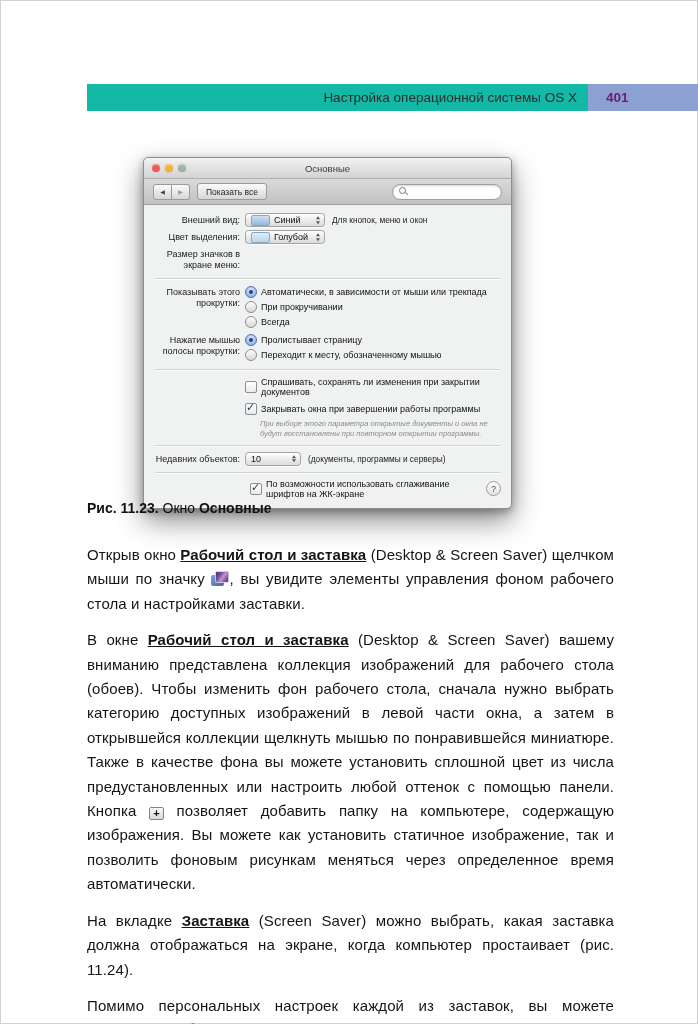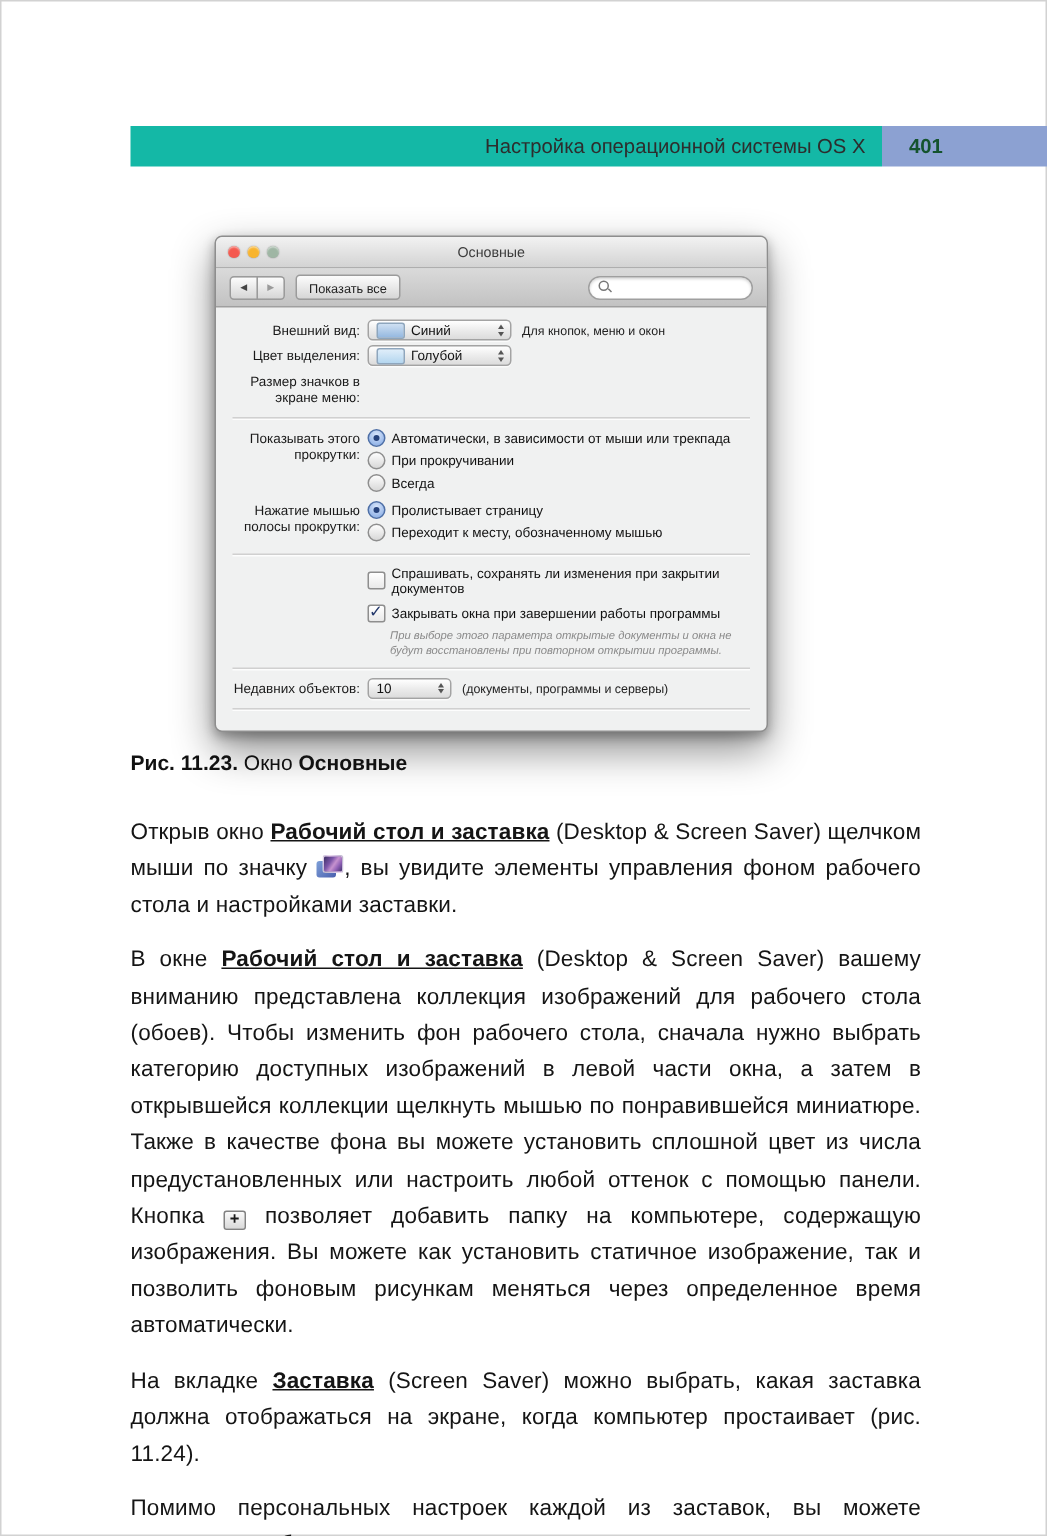--- a/index.html
+++ b/index.html
@@ -6,21 +6,21 @@
   body{
     width:698px;height:1024px;position:relative;background:#ffffff;
     font-family:"Liberation Sans",sans-serif;overflow:hidden;
     box-shadow:inset 0 0 0 1px #d2d2d2;
   }
   
   .pageheader{position:absolute;left:87px;top:84px;right:0;height:27px;display:flex;}
   .header-strip{flex:1;background:#14b8a6;display:flex;align-items:center;justify-content:flex-end;padding-right:11px;}
   .header-title{font-size:13.5px;color:#2d2d2d;}
   .pagenum-box{width:110px;background:#8ca1d2;display:flex;align-items:center;}
-  .pagenum-box span{font-size:13.5px;font-weight:bold;color:#14532d;padding-left:18px;}
+  .pagenum-box span{font-size:13.5px;font-weight:bold;color:#701a75;padding-left:18px;}
 
   
   .macwindow{
     position:absolute;left:143px;top:157px;width:367px;border-radius:5px;
     background:#f0f1f1;border:1px solid #8e8e8e;
     box-shadow:0 12px 28px rgba(0,0,0,.45),0 3px 8px rgba(0,0,0,.3);
     font-size:9px;color:#111;
   }
   .titlebar{height:20px;background:linear-gradient(#f2f2f2,#d3d3d3);border-bottom:1px solid #aeaeae;
     border-radius:5px 5px 0 0;position:relative;display:flex;align-items:center;justify-content:center;}
@@ -49,21 +49,21 @@
 
   .win-content{padding:5px 10px 8px;border-radius:0 0 5px 5px;}
   .prow{display:grid;grid-template-columns:86px 1fr;column-gap:5px;align-items:center;margin:3px 0;}
   .prow.top{align-items:start;}
   .plabel{text-align:right;color:#1a1a1a;line-height:1.25;padding-top:2px;}
   .pctrl{display:flex;align-items:center;}
   .pctrl.col{flex-direction:column;align-items:flex-start;}
   .popup{display:inline-flex;align-items:center;position:relative;height:14px;padding:0 16px 0 5px;
     background:linear-gradient(#ffffff,#ececec 50%,#dcdcdc);border:1px solid #a3a3a3;border-radius:3.5px;
     box-shadow:0 1px 0 rgba(255,255,255,.7);}
-  .popup.w80{width:96px;box-sizing:border-box;}
+  .popup.w80{width:80px;box-sizing:border-box;}
   .popup.w56{width:56px;box-sizing:border-box;}
   .pop-arrows{position:absolute;right:4px;top:50%;transform:translateY(-50%);display:flex;flex-direction:column;gap:1.5px;}
   .pop-arrows i{width:0;height:0;border-left:2.5px solid transparent;border-right:2.5px solid transparent;display:block;}
   .pop-arrows .up{border-bottom:3px solid #555;}
   .pop-arrows .down{border-top:3px solid #555;}
   .swatch{width:17px;height:9px;border-radius:2px;border:1px solid #8ea6bd;margin-right:4px;display:inline-block;}
   .swatch.blue{background:linear-gradient(#cfe0f2,#94b8e0);}
   .swatch.lightblue{background:linear-gradient(#e0eefa,#b4d6ef);}
   .hint{margin-left:7px;font-size:8.3px;color:#222;}
   .optline{display:flex;align-items:center;gap:4px;margin:1.5px 0;color:#111;}
@@ -238,20 +238,25 @@
               <i class="up"></i>
               <i class="down"></i>
             </span>
         </span>
         <span class="hint">(документы, программы и серверы)</span>
       </span>
     </div>
 
     <div class="divider"></div>
 
+    <div class="lastrow">
+      <span class="check checked"></span>
+      <span>По возможности использовать сглаживание шрифтов на ЖК-экране</span>
+      <span class="helpbtn">?</span>
+    </div>
 
   </div>
 </div>
 
 <div class="caption"><b>Рис. 11.23.</b><span> Окно </span><b>Основные</b></div>
 
 <div class="article">
   <p class="body-par"><span>Открыв окно </span><b>Рабочий стол и заставка</b><span> (Desktop &amp; Screen Saver) щелчком мыши по значку </span><span class="inline-icon desktop-picture"><span class="dp-back"></span><span class="dp-front"></span></span><span>, вы увидите элементы управления фоном рабочего стола и настройками заставки.</span></p>
   <p class="body-par"><span>В окне </span><b>Рабочий стол и заставка</b><span> (Desktop &amp; Screen Saver) вашему вниманию представлена коллекция изображений для рабочего стола (обоев). Чтобы изменить фон рабочего стола, сначала нужно выбрать категорию доступных изображений в левой части окна, а затем в открывшейся коллекции щелкнуть мышью по понравившейся миниатюре. Также в качестве фона вы можете установить сплошной цвет из числа предустановленных или настроить любой оттенок с помощью панели. Кнопка </span><span class="inline-icon plus-button">+</span><span> позволяет добавить папку на компьютере, содержащую изображения. Вы можете как установить статичное изображение, так и позволить фоновым рисункам меняться через определенное время автоматически.</span></p>
   <p class="body-par"><span>На вкладке </span><b>Заставка</b><span> (Screen Saver) можно выбрать, какая заставка должна отображаться на экране, когда компьютер простаивает (рис. 11.24).</span></p>

